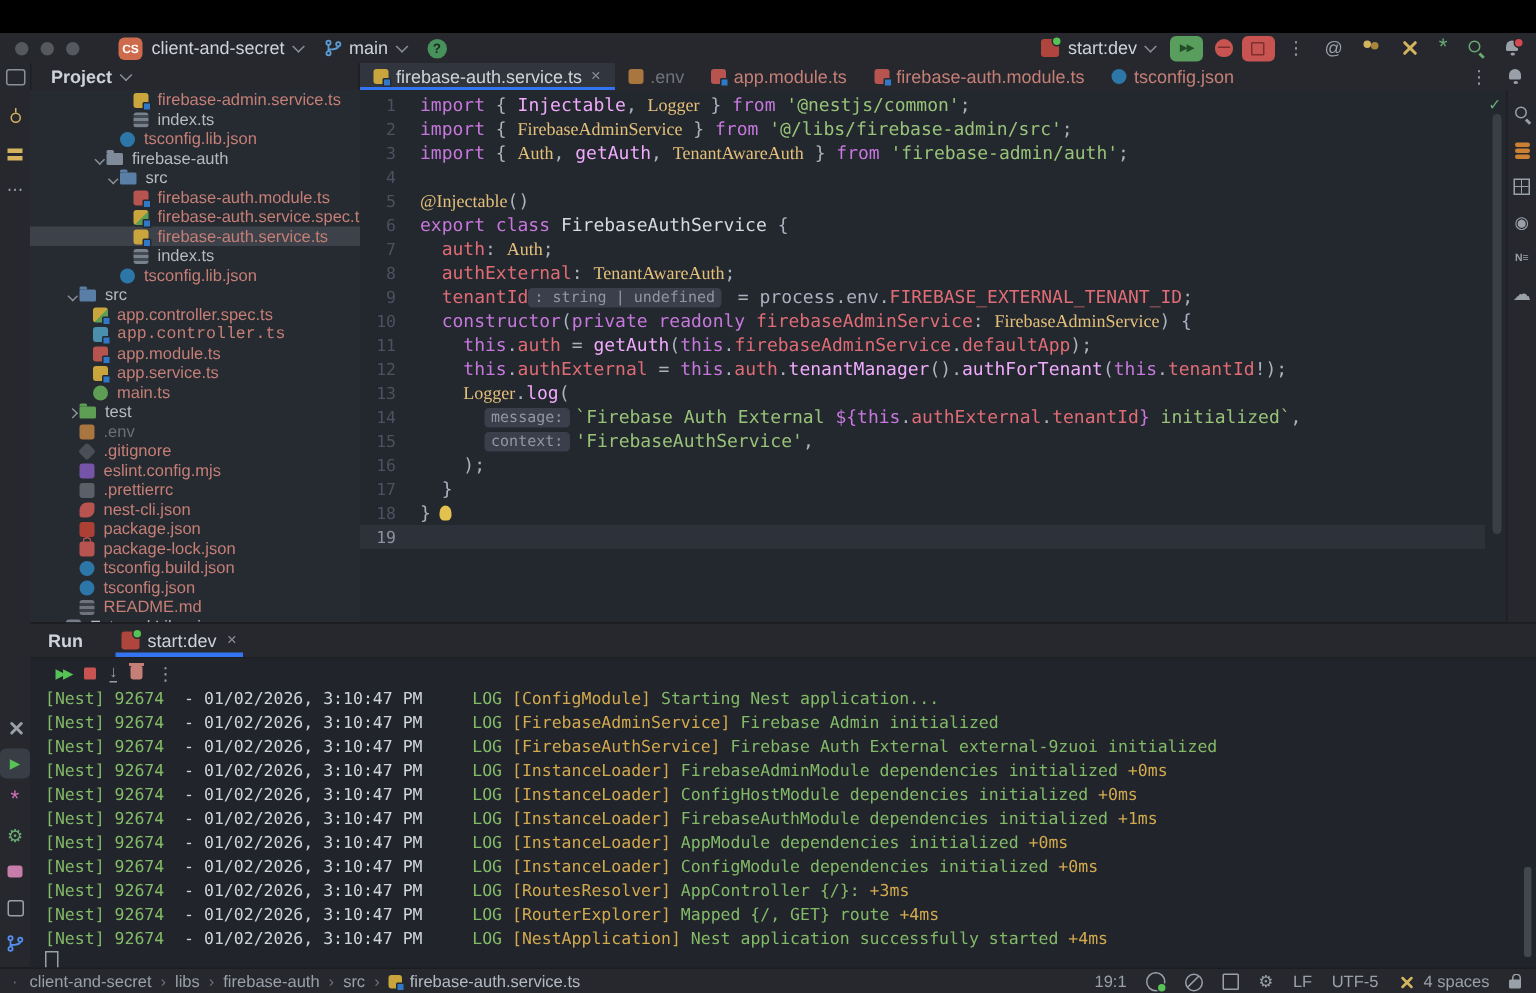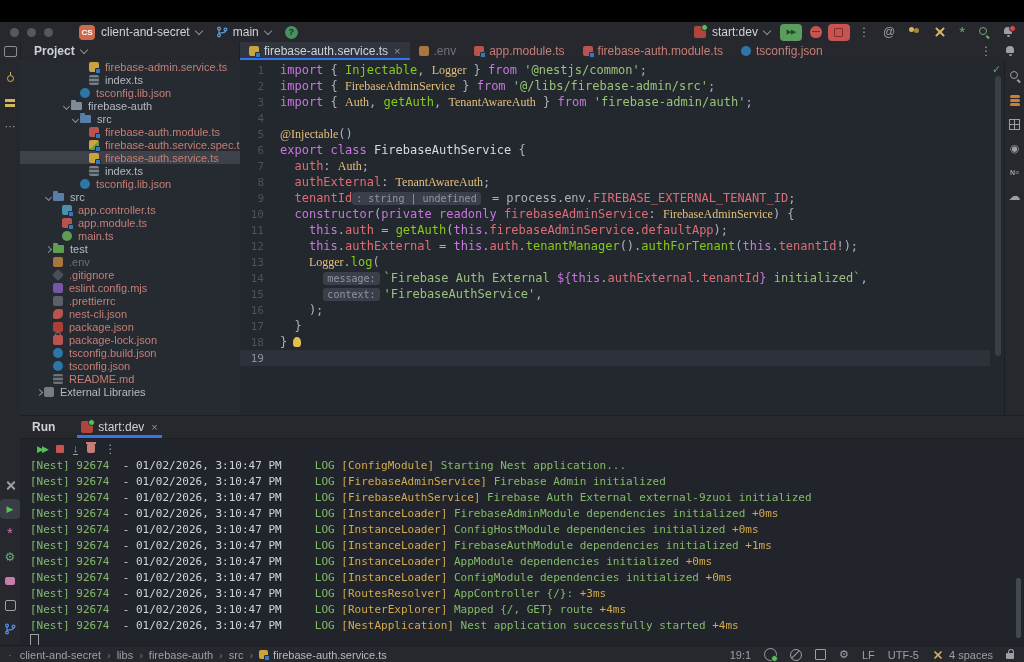--- a/index.html
+++ b/index.html
@@ -109,21 +109,21 @@
   .chev.open::before{content:"";display:block;width:4px;height:4px;border-right:1.3px solid #8a9099;border-bottom:1.3px solid #8a9099;transform:rotate(45deg);margin:2px auto 0;}
   .chev.closed::before{content:"";display:block;width:4px;height:4px;border-right:1.3px solid #8a9099;border-bottom:1.3px solid #8a9099;transform:rotate(-45deg);margin:2px auto 0;}
   .lbl-m{color:#c57f76;} .lbl-p{color:#b6bac2;} .lbl-d{color:#6b7077;}
 
   
   #code{position:absolute;left:0;top:2px;right:14px;}
   .cl{height:16px;display:flex;align-items:center;white-space:pre;font-size:12px;}
   .cl.cur{background:#2c313a;}
   .ln{width:24px;text-align:right;margin-right:16px;color:#4a5260;font-size:11px;flex:none;}
   .cl.cur .ln{color:#8b93a1;}
-  .tk-k{color:#c678dd;} .tk-f{color:#e06c75;} .tk-t{color:#e5c07b;font-family:Liberation Serif, serif;} .tk-n{color:#84cc16;}
+  .tk-k{color:#c678dd;} .tk-f{color:#e06c75;} .tk-t{color:#e5c07b;font-family:Liberation Serif, serif;} .tk-n{color:#f0abfc;}
   .tk-s{color:#98c379;} .tk-w{color:#abb2bf;} .tk-c{color:#d7dae0;}
   .tk-in{background:#3a3f4b;color:#9097a3;border-radius:3px;padding:0 4px;font-size:10px;margin:0 4px 0 0;height:13px;line-height:13px;display:inline-block;}
   .bulb{display:inline-block;width:8px;height:10px;margin-left:6px;background:#e2c14e;border-radius:50% 50% 35% 35%;}
   #ed-check{position:absolute;right:4px;top:2px;color:#6aab73;font-size:12px;}
   #ed-scroll{position:absolute;right:3px;top:16px;width:6px;height:280px;background:#3a3f47;border-radius:3px;}
 
   
   .ri{width:20px;height:24px;display:flex;align-items:center;justify-content:center;color:#9aa0a8;font-size:11px;}
   .ri.active{background:#393e46;border-radius:4px;height:20px;margin:2px 0;}
   .ic-commit{position:relative;width:10px;height:12px;}
@@ -380,27 +380,37 @@
         <span class="fi ic-gear"></span>
         <span class="lbl-m">tsconfig.lib.json</span>
       </div>
       <div class="trow" style="padding-left: 23px;">
         <span class="chev open"></span>
         <span class="fi ic-folder-src"></span>
         <span class="lbl-p">src</span>
       </div>
       <div class="trow" style="padding-left: 32px;">
         <span class="chev"></span>
+        <span class="fi ic-spec tsb"></span>
+        <span class="lbl-m">app.controller.spec.ts</span>
+      </div>
+      <div class="trow" style="padding-left: 32px; font-family: Liberation Mono, monospace;">
+        <span class="chev"></span>
         <span class="fi ic-nest-b tsb"></span>
         <span class="lbl-m">app.controller.ts</span>
       </div>
       <div class="trow" style="padding-left: 32px;">
         <span class="chev"></span>
         <span class="fi ic-nest-r tsb"></span>
         <span class="lbl-m">app.module.ts</span>
+      </div>
+      <div class="trow" style="padding-left: 32px;">
+        <span class="chev"></span>
+        <span class="fi ic-nest-y tsb"></span>
+        <span class="lbl-m">app.service.ts</span>
       </div>
       <div class="trow" style="padding-left: 32px;">
         <span class="chev"></span>
         <span class="fi ic-nest-g"></span>
         <span class="lbl-m">main.ts</span>
       </div>
       <div class="trow" style="padding-left: 23px;">
         <span class="chev closed"></span>
         <span class="fi ic-folder-test"></span>
         <span class="lbl-p">test</span>

